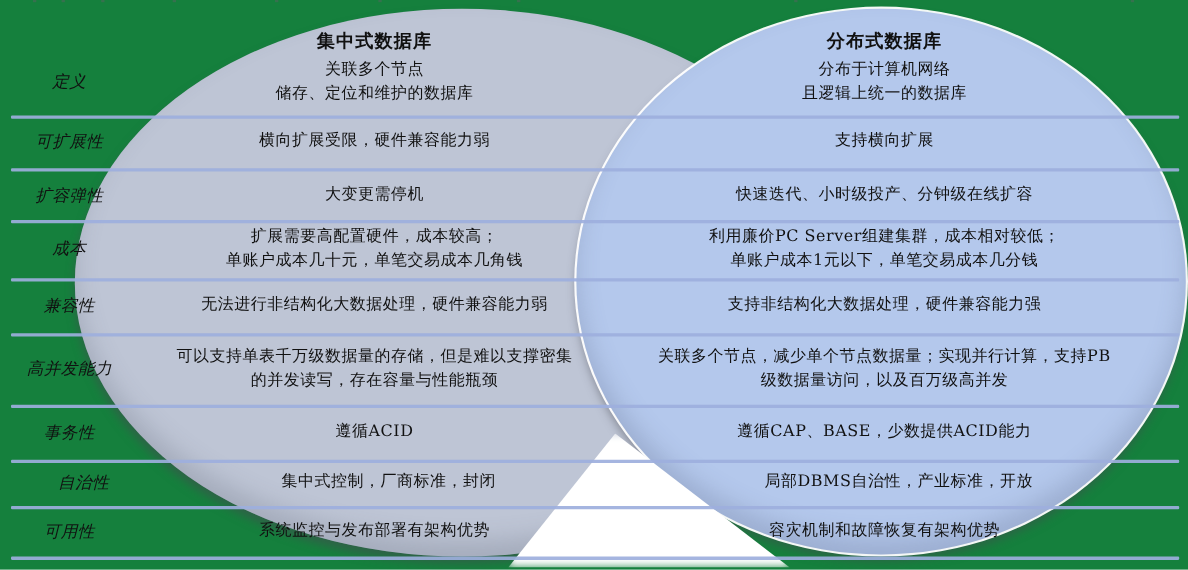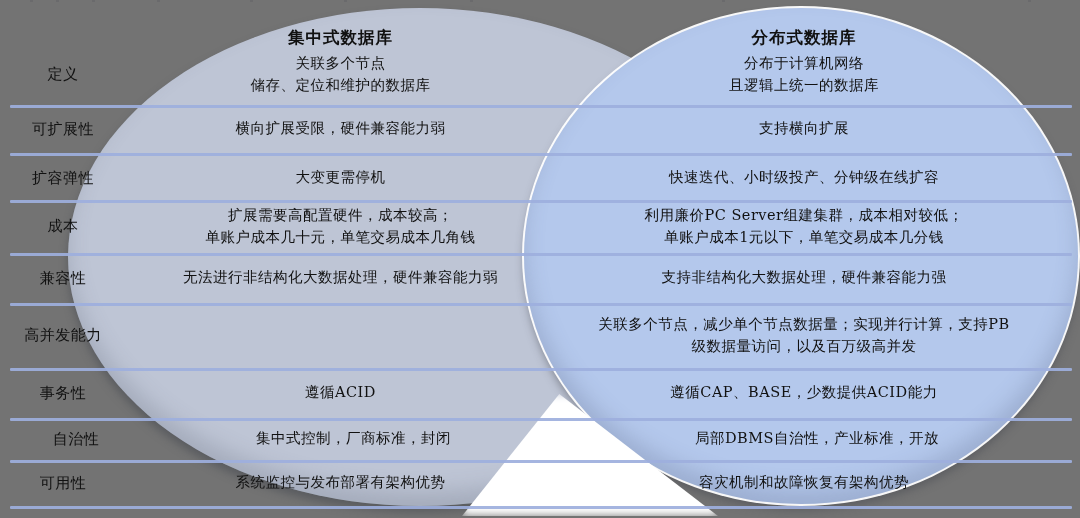--- a/index.html
+++ b/index.html
@@ -1,20 +1,20 @@
 <!DOCTYPE html>
 <html><head>
 <meta charset="utf-8">
 <title>Screenshot</title>
 <style>
   html,body{margin:0;padding:0;background:#fff;}
   .canvas{
     position:relative;
     width:1080px;height:518px;
-    background:#737373;
+    background:#15803d;
     overflow:hidden;
     font-family:"DejaVu Serif","Liberation Serif",serif;
     color:#111111;
   }
   
   .circle{position:absolute;border-radius:50%;}
   .circle.left{
     left:68px;top:8px;width:704px;height:498px;
     background:#bec5d5;
     box-shadow:0 6px 9px rgba(70,72,80,.55), inset 0 -14px 20px rgba(92,98,115,.25);
@@ -40,21 +40,21 @@
   }
   .col-header.c1{left:118px;width:445px;}
   .col-header.c2{left:568px;width:472px;}
   .row{position:absolute;left:0;width:1080px;display:flex;align-items:center;}
   .cell{
     position:absolute;top:0;height:100%;
     display:flex;align-items:center;justify-content:center;
     text-align:center;white-space:pre-line;
     font-size:14.5px;line-height:1.5;letter-spacing:0.5px;
   }
-  .cell.label{left:8px;width:110px;font-size:15px;}
+  .cell.label{left:8px;width:110px;font-size:15px;font-style:italic;}
   .cell.c1{left:118px;width:445px;}
   .cell.c2{left:568px;width:472px;}
   .divider{
     position:absolute;left:10px;width:1062px;height:3px;
     background:#9dafdd;opacity:.92;border-radius:1px;
   }
 </style>
 </head>
 <body>
 
@@ -107,20 +107,22 @@
       </div>
       <div class="divider" style="top: 253px;"></div>
       <div class="row" style="top: 253px; height: 50px;">
         <div class="cell label">兼容性</div>
         <div class="cell c1">无法进行非结构化大数据处理，硬件兼容能力弱</div>
         <div class="cell c2">支持非结构化大数据处理，硬件兼容能力强</div>
       </div>
       <div class="divider" style="top: 303px;"></div>
       <div class="row" style="top: 303px; height: 65px;">
         <div class="cell label">高并发能力</div>
+        <div class="cell c1">可以支持单表千万级数据量的存储，但是难以支撑密集
+的并发读写，存在容量与性能瓶颈</div>
         <div class="cell c2">关联多个节点，减少单个节点数据量；实现并行计算，支持PB
 级数据量访问，以及百万级高并发</div>
       </div>
       <div class="divider" style="top: 368px;"></div>
       <div class="row" style="top: 368px; height: 50px;">
         <div class="cell label">事务性</div>
         <div class="cell c1">遵循ACID</div>
         <div class="cell c2">遵循CAP、BASE，少数提供ACID能力</div>
       </div>
       <div class="divider" style="top: 418px;"></div>

